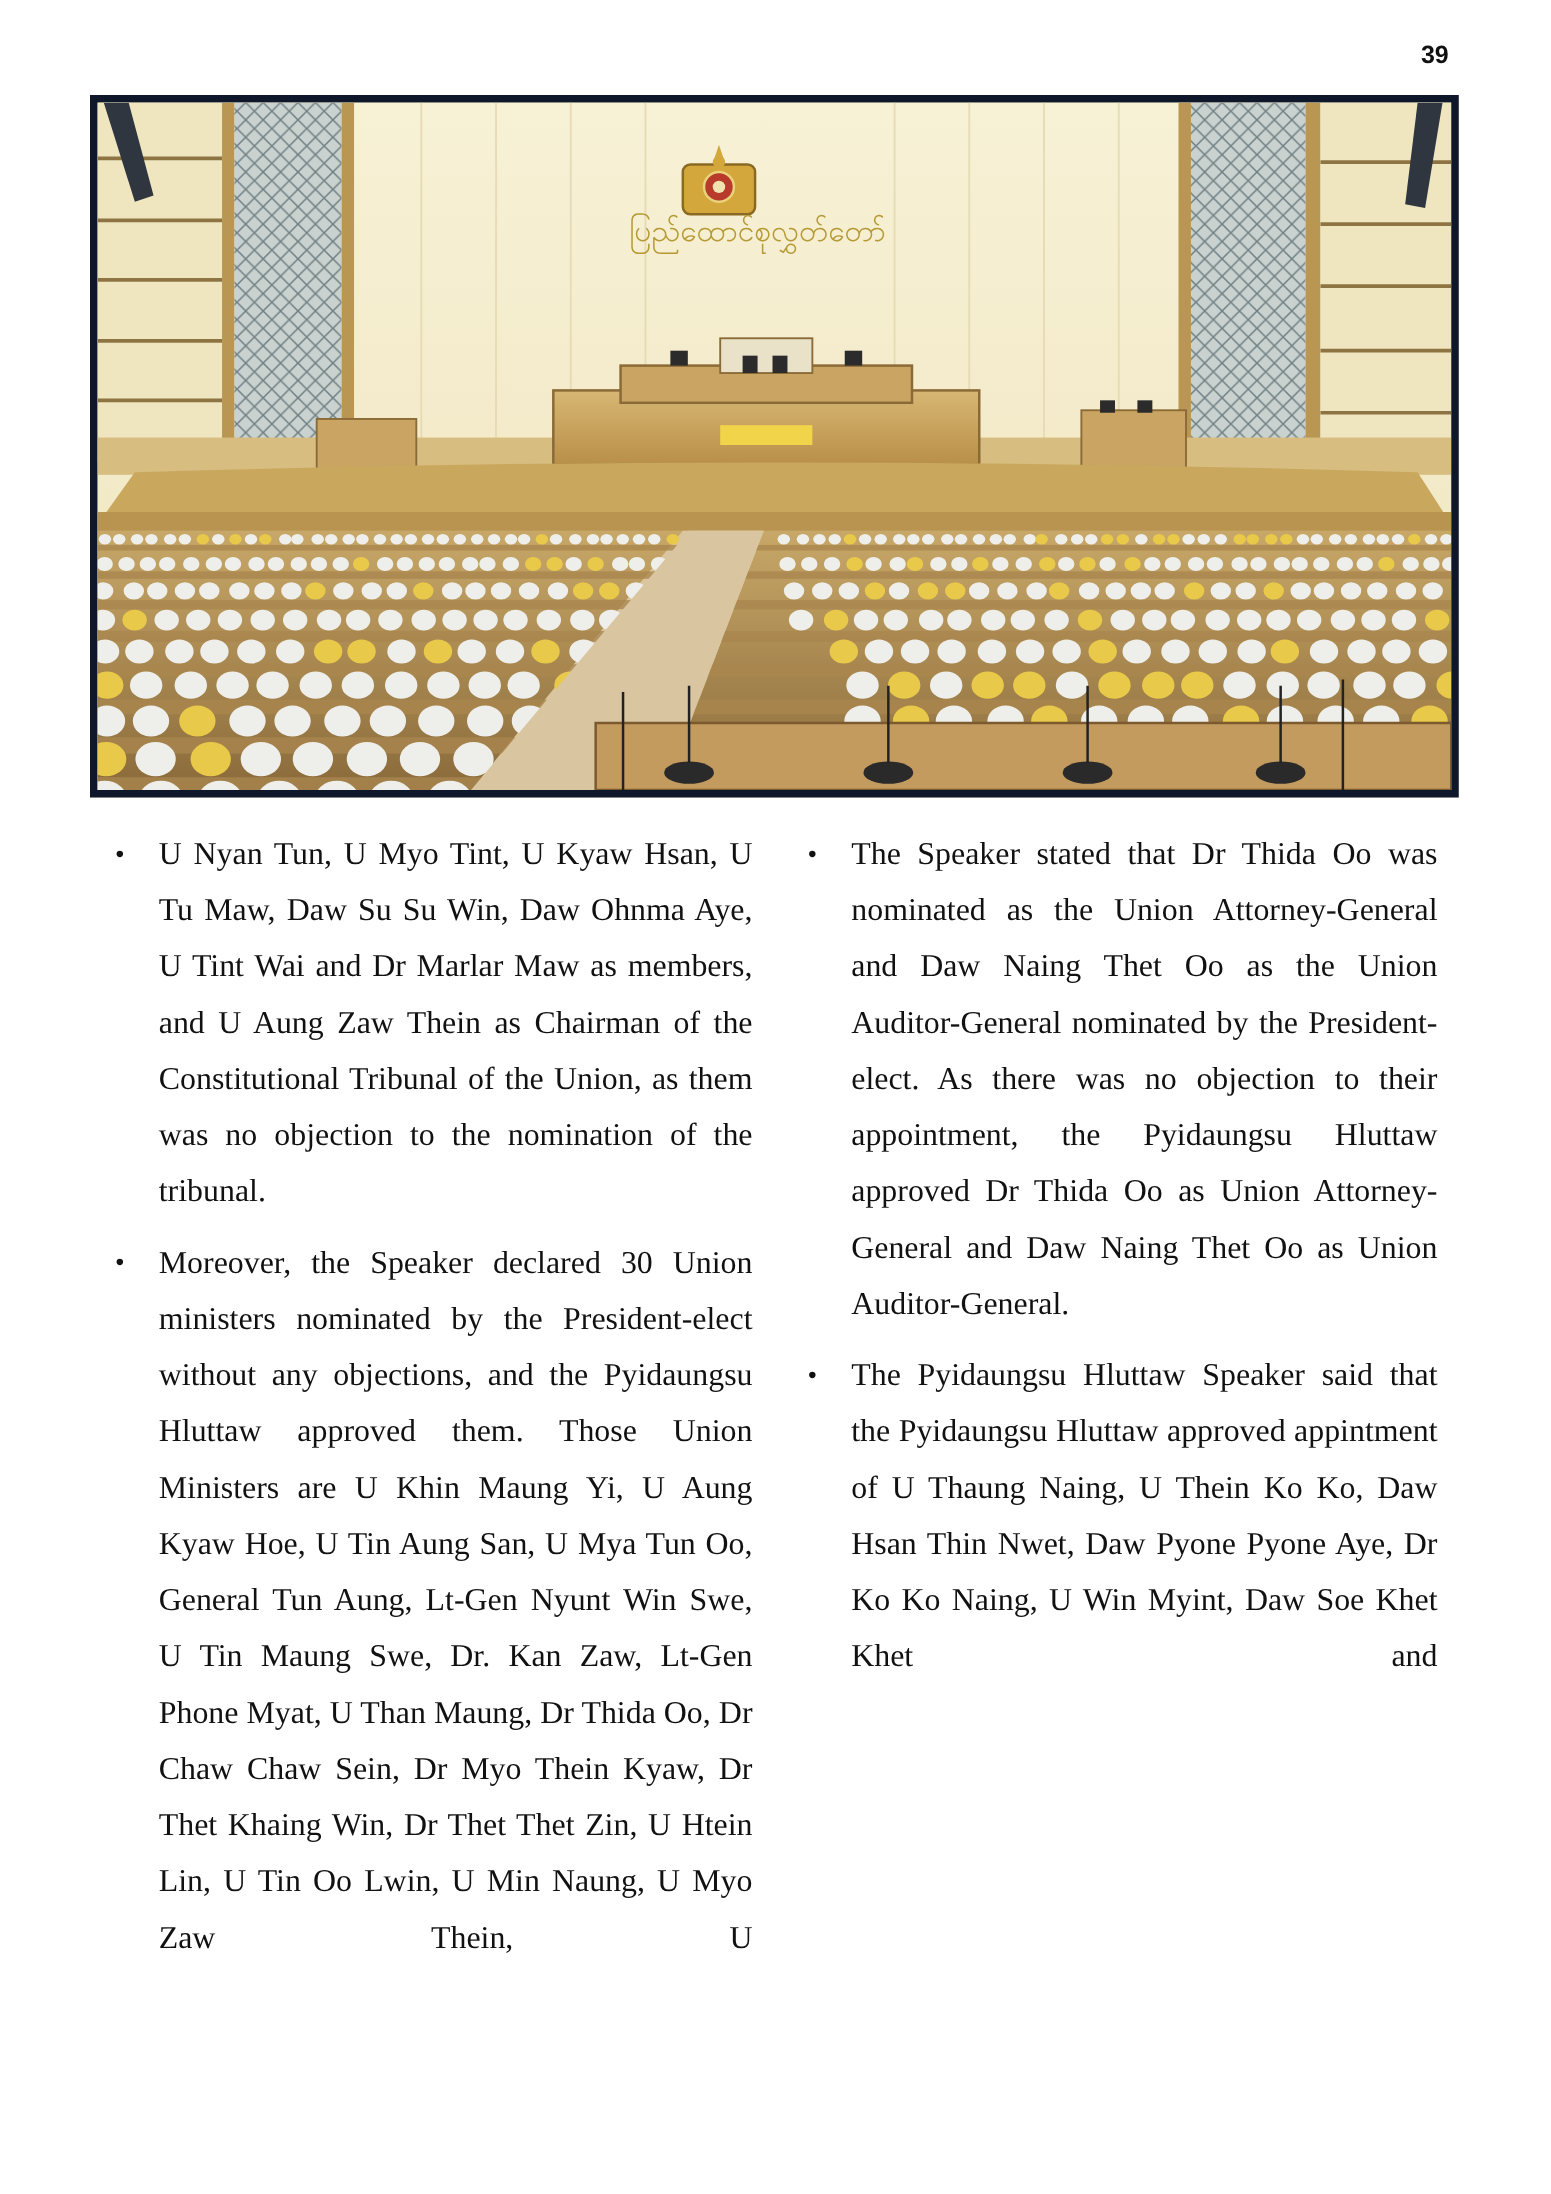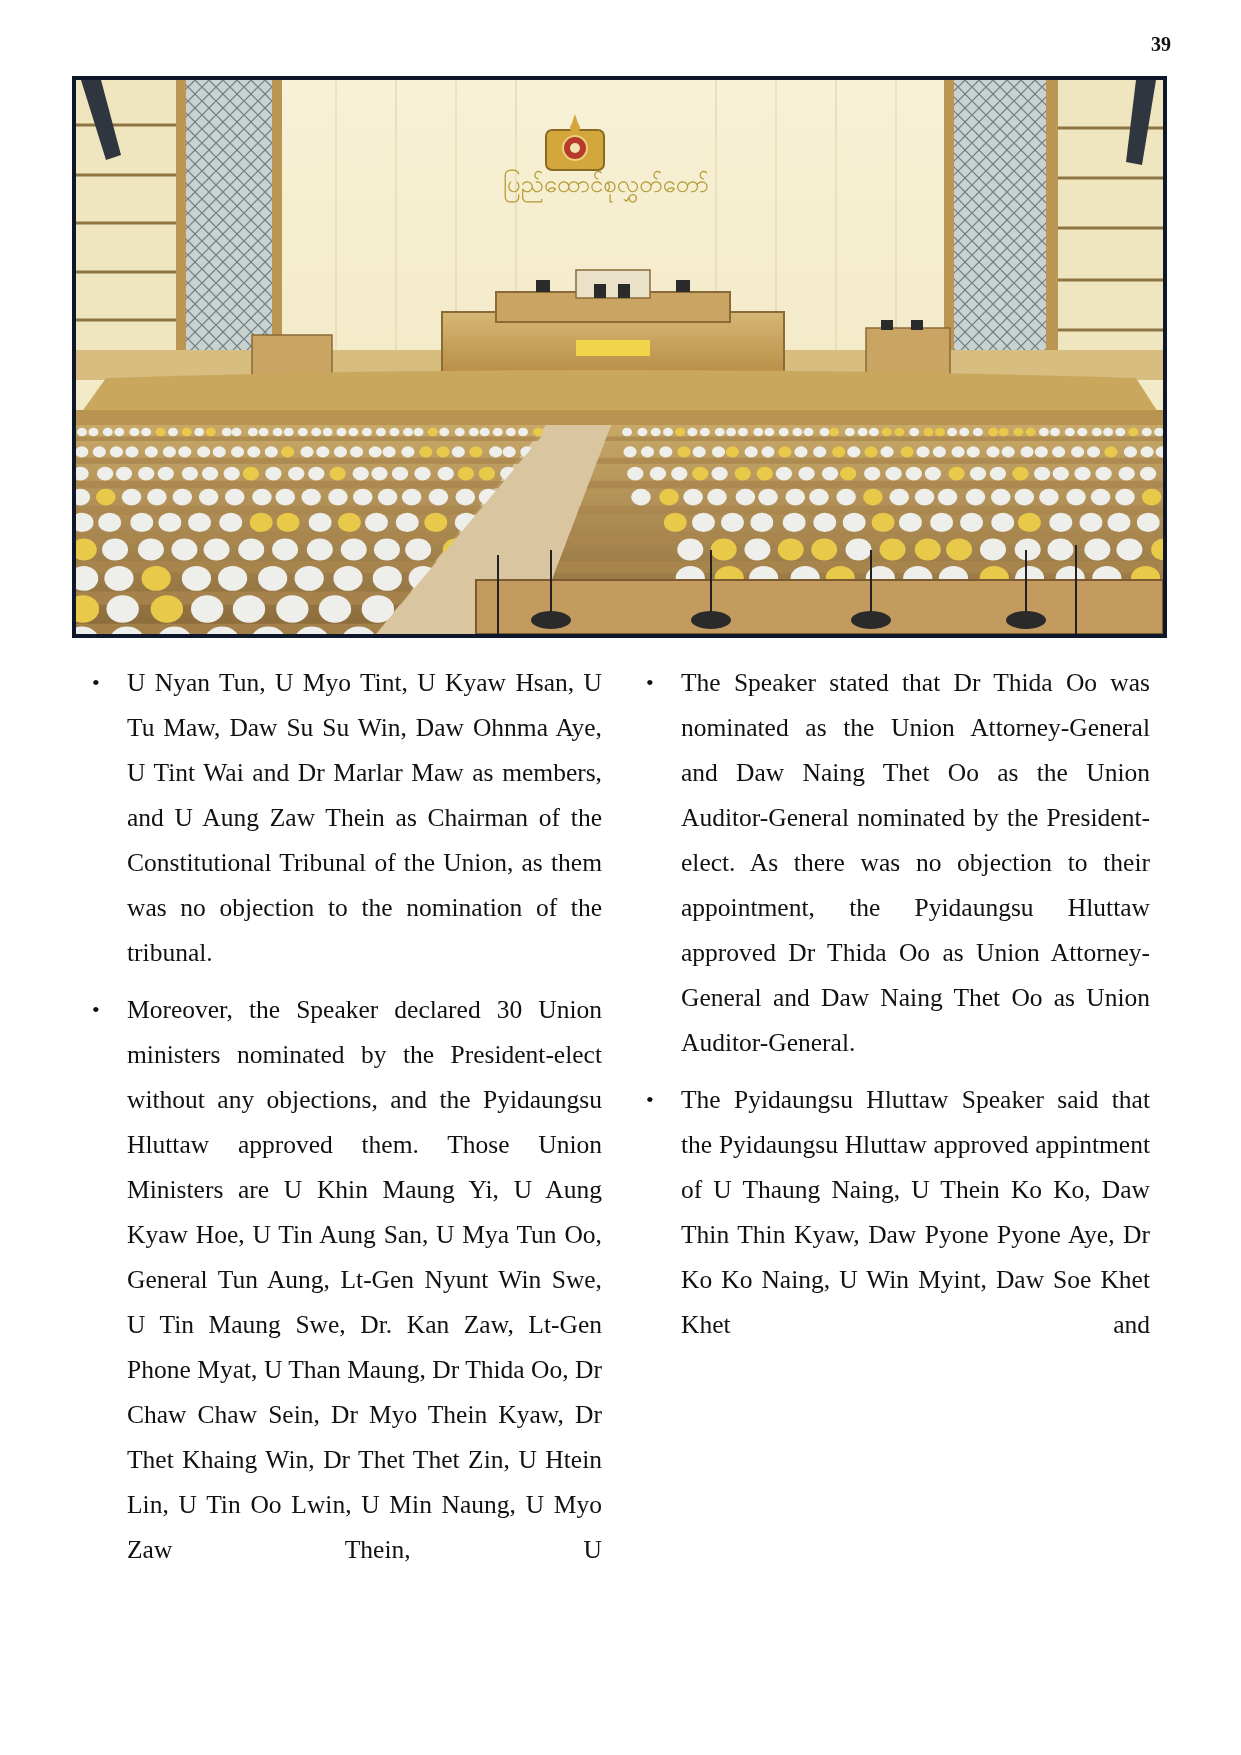--- a/index.html
+++ b/index.html
@@ -11,34 +11,34 @@
       width: 1241px;
       height: 1755px;
       position: relative;
       overflow: hidden;
       font-family: "Liberation Serif", "DejaVu Serif", serif;
       color: #111111;
     }
     .page-number {
       position: absolute;
       top: 33px;
-      right: 70px;
+      right: 82px;
       font-size: 20px;
       font-weight: bold;
-      font-family: Liberation Serif, serif;
+      font-family: Liberation Sans, sans-serif;
     }
 
     
     .photo {
       position: absolute;
       left: 72px;
       top: 76px;
       width: 1095px;
       height: 562px;
-      border: 4px solid #0f172a;
+      border: 6px solid #0f172a;
       box-sizing: border-box;
       overflow: hidden;
       background: #f4ecc8;
     }
     .photo svg { display: block; width: 100%; height: 100%; }
 
     
     .column {
       position: absolute;
       top: 660px;
@@ -554,15 +554,15 @@
   </div>
 </div>
 
 <div class="column col-right">
   <div class="bullet-item">
     <span class="bullet-marker">•</span>
     <span class="bullet-text">The Speaker stated that Dr Thida Oo was nominated as the Union Attorney-General and Daw Naing Thet Oo as the Union Auditor-General nominated by the President-elect. As there was no ob­jection to their appointment, the Pyidaungsu Hluttaw approved Dr Thida Oo as Union Attorney-General and Daw Naing Thet Oo as Union Auditor-General.</span>
   </div>
   <div class="bullet-item">
     <span class="bullet-marker">•</span>
-    <span class="bullet-text last-justify">The Pyidaungsu Hluttaw Speaker said that the Pyidaungsu Hluttaw approved appintment of U Thaung Naing, U The­in Ko Ko, Daw Thin Thin Kyaw, Daw Pyone Pyone Aye, Dr Ko Ko Naing, U Win Myint, Daw Soe Khet Khet and</span>
+    <span class="bullet-text last-justify">The Pyidaungsu Hluttaw Speaker said that the Pyidaungsu Hluttaw approved appintment of U Thaung Naing, U The­in Ko Ko, Daw Hsan Thin Nwet, Daw Pyone Pyone Aye, Dr Ko Ko Naing, U Win Myint, Daw Soe Khet Khet and</span>
   </div>
 </div>
 
 </body></html>

